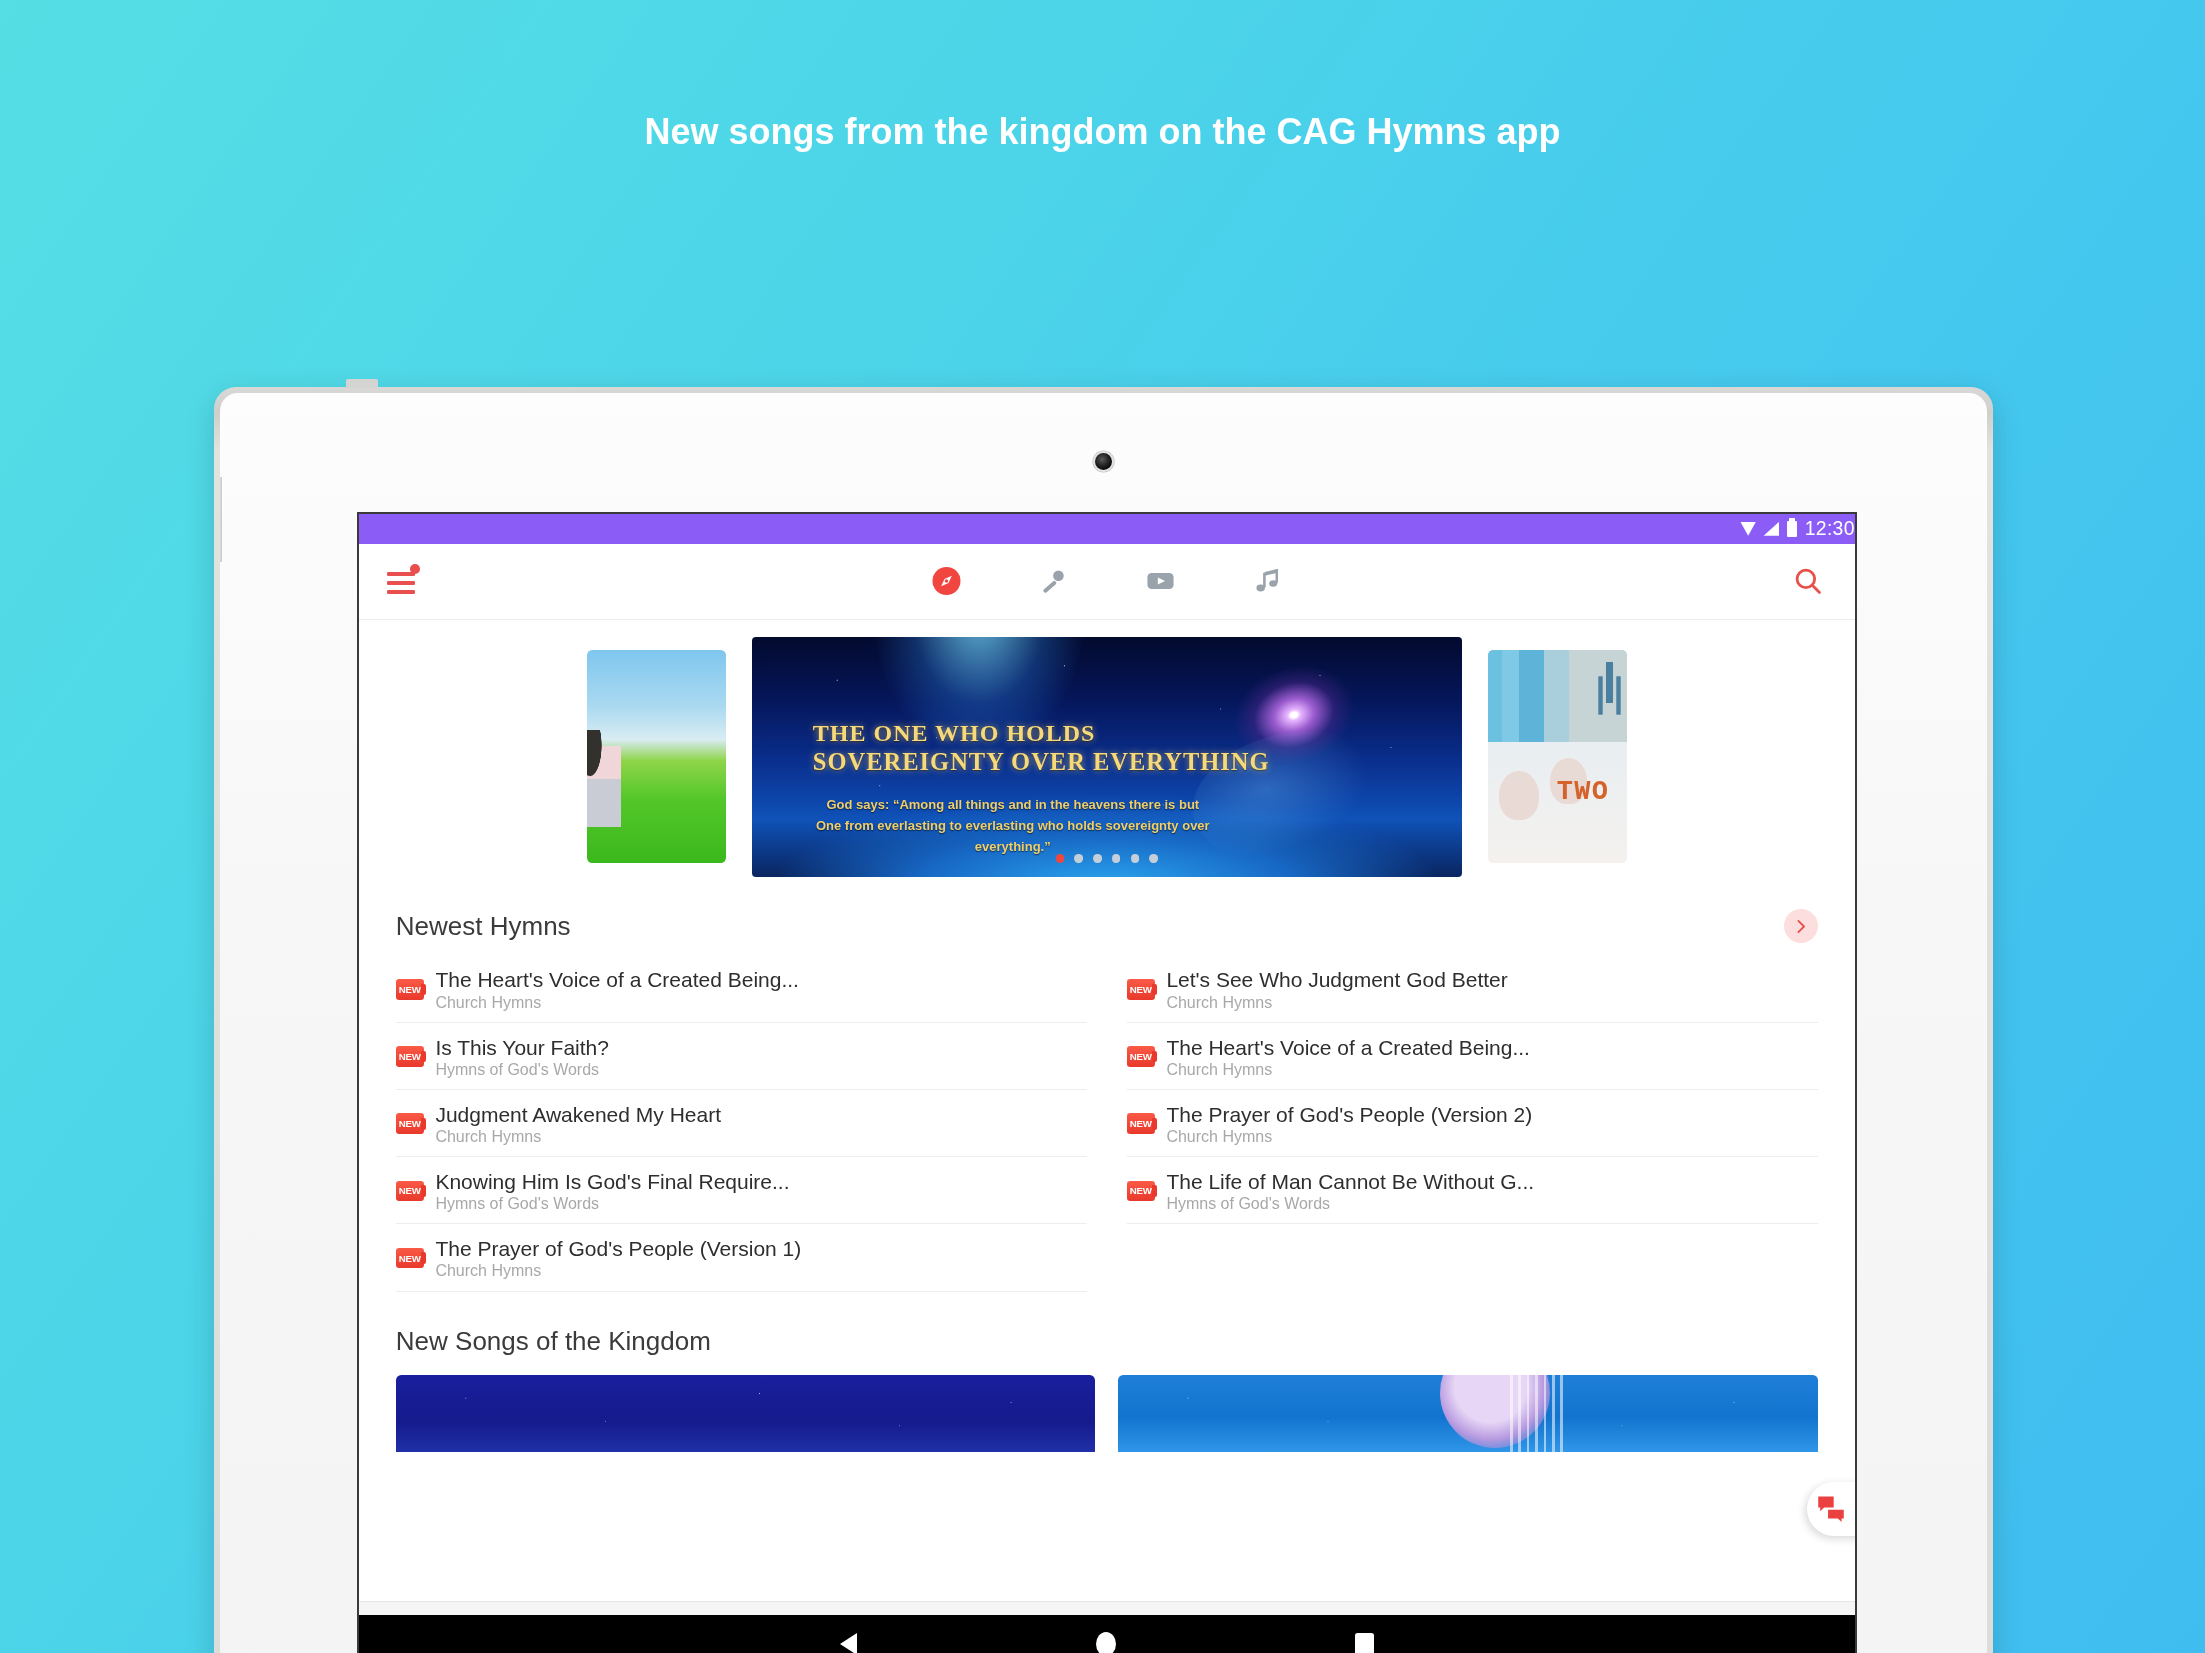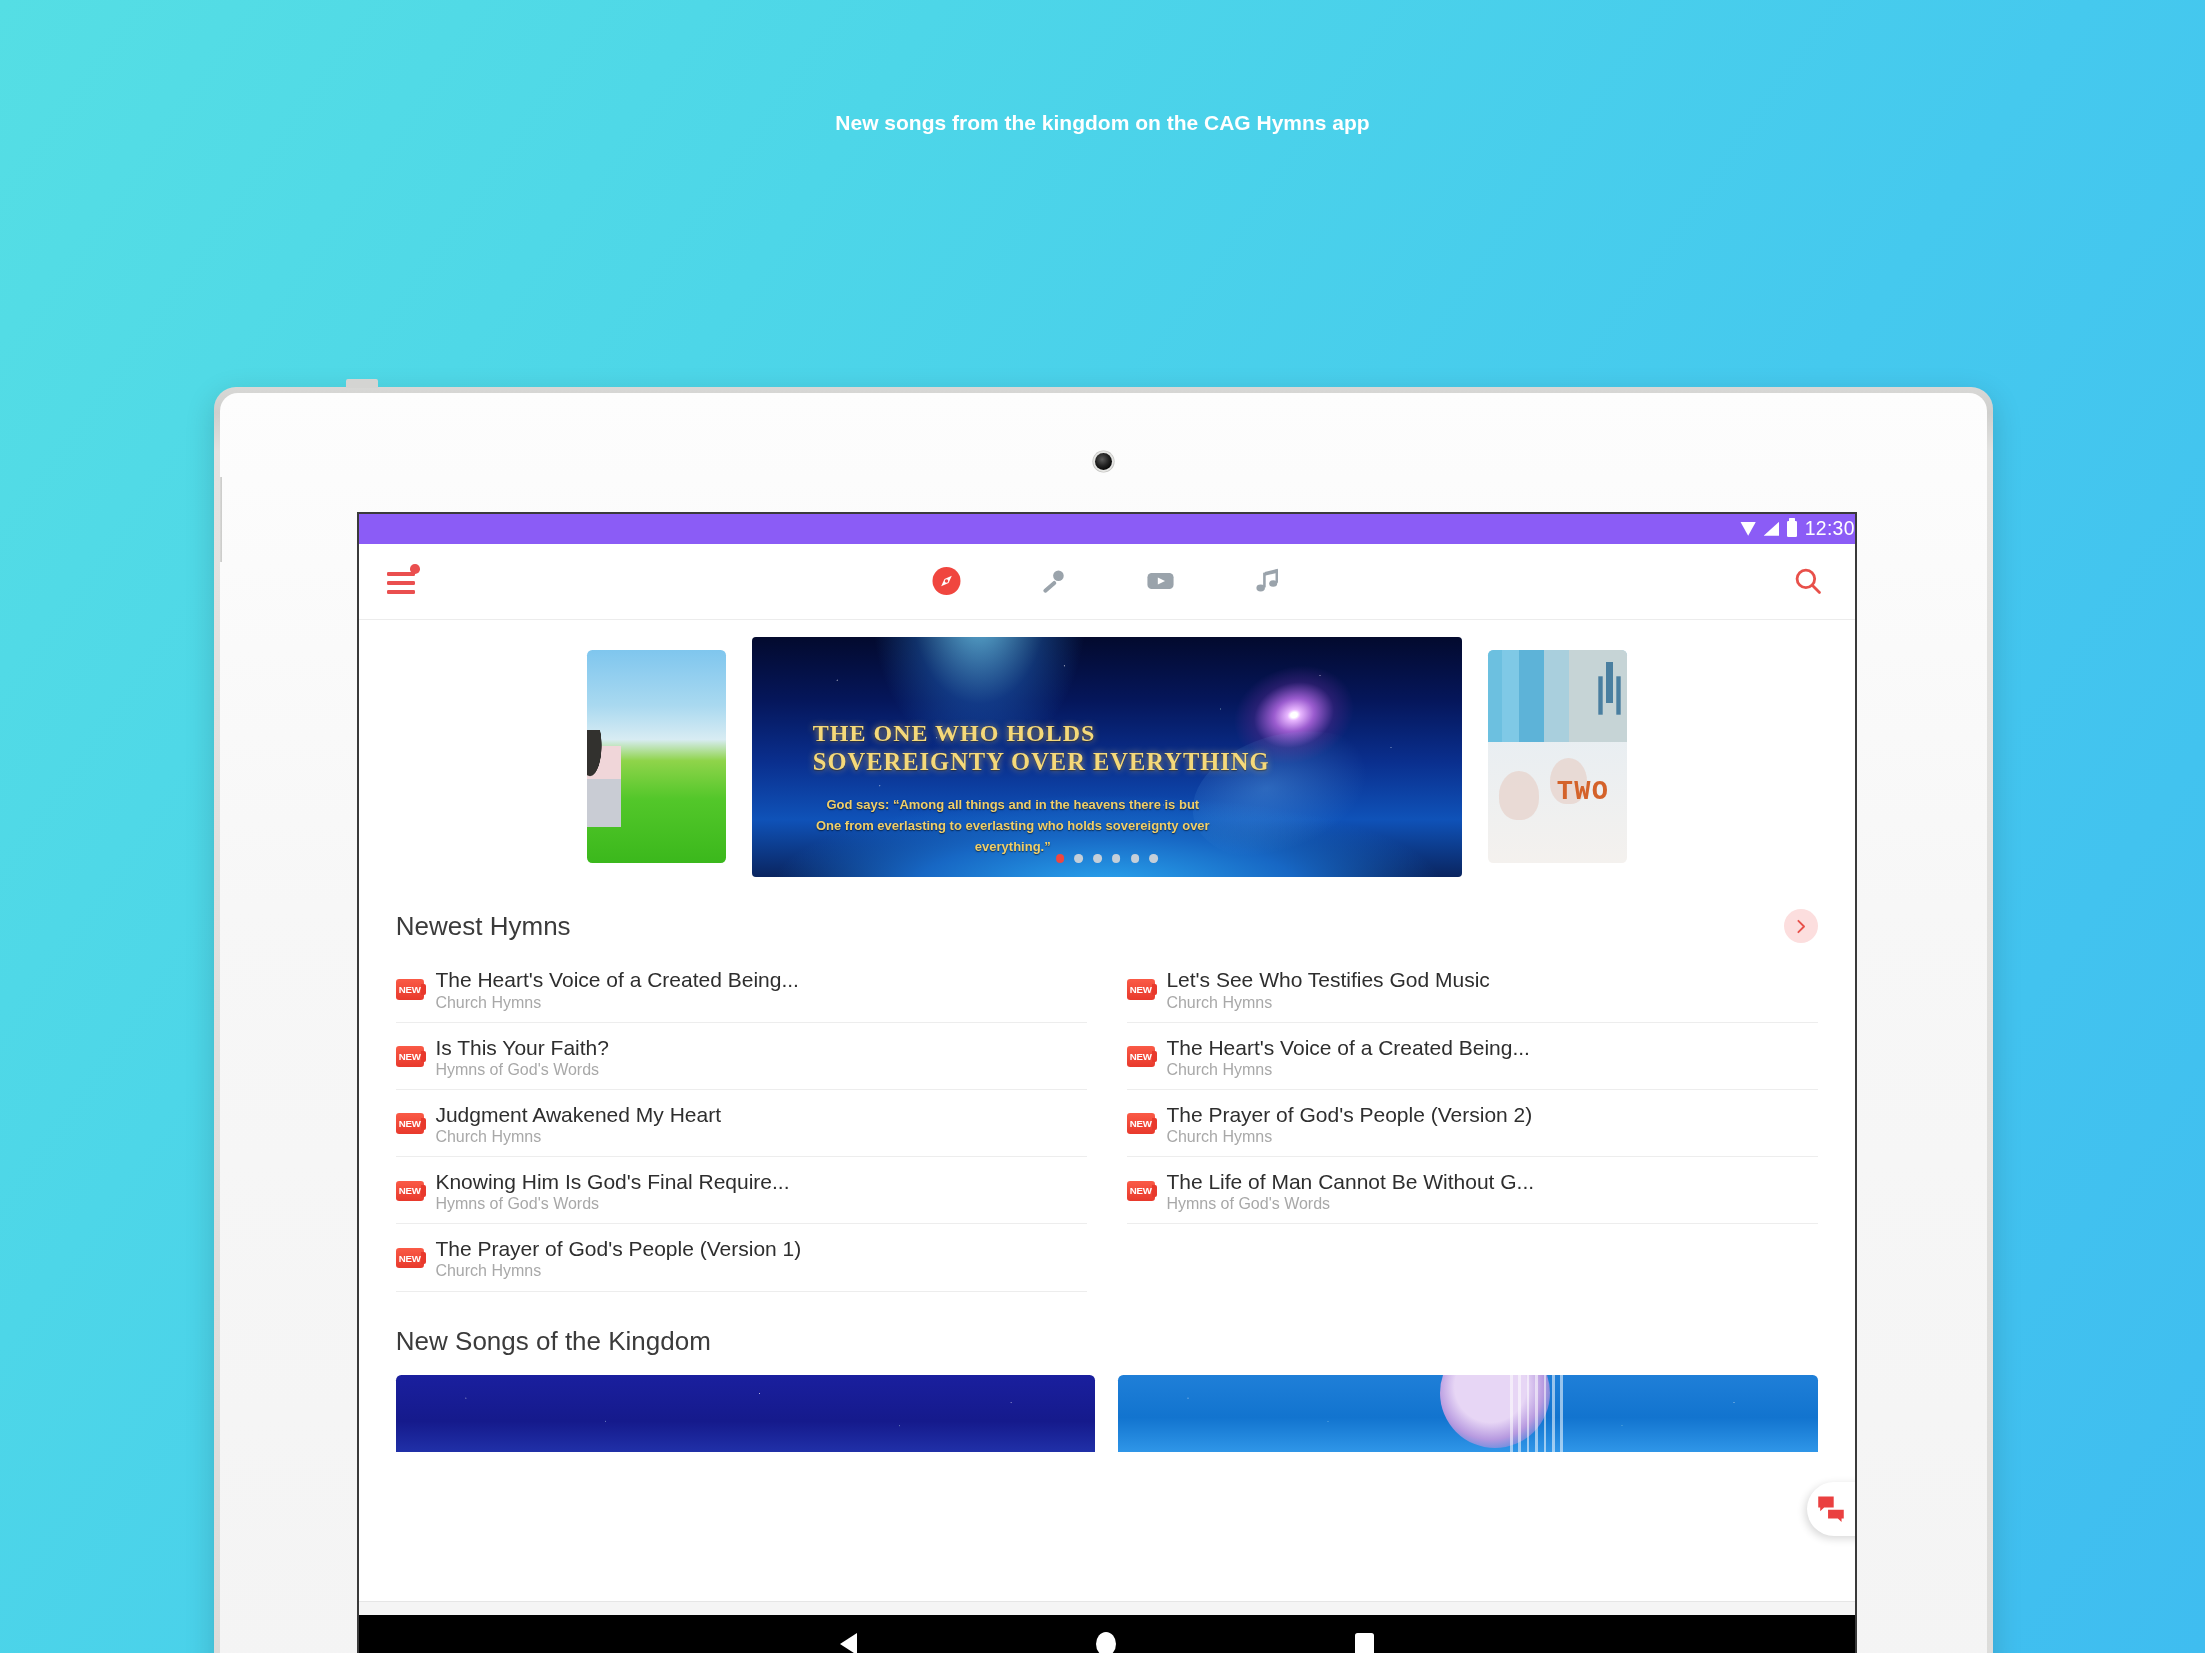--- a/index.html
+++ b/index.html
@@ -24,21 +24,21 @@
     padding-top: 74px;
   }
   .promo-title {
     font-size: 53px;
     font-weight: bold;
     color: #ffffff;
     letter-spacing: -0.6px;
     line-height: 1.05;
   }
   .promo-sub {
-    font-size: 21px;
+    font-size: 36px;
     font-weight: bold;
     color: #ffffff;
     margin-top: 37px;
     letter-spacing: 0px;
   }
 
   
   .tablet {
     position: absolute;
     left: 214px;
@@ -616,21 +616,21 @@
           <div class="hymn">
             <span class="newbadge">NEW</span>
             <span class="hymn-txt">
               <span class="hymn-title">The Heart's Voice of a Created Being...</span>
               <span class="hymn-sub" style="display:block">Church Hymns</span>
             </span>
           </div>
           <div class="hymn">
             <span class="newbadge">NEW</span>
             <span class="hymn-txt">
-              <span class="hymn-title">Let's See Who Testifies God Music</span>
+              <span class="hymn-title">Let's See Who Judgment God Better</span>
               <span class="hymn-sub" style="display:block">Church Hymns</span>
             </span>
           </div>
           <div class="hymn">
             <span class="newbadge">NEW</span>
             <span class="hymn-txt">
               <span class="hymn-title">Is This Your Faith?</span>
               <span class="hymn-sub" style="display:block">Hymns of God's Words</span>
             </span>
           </div>

